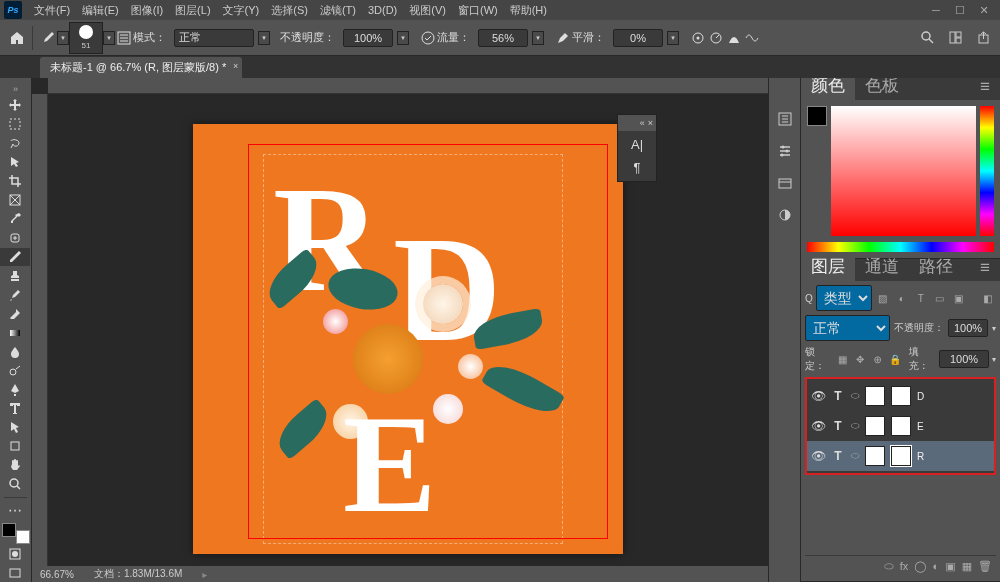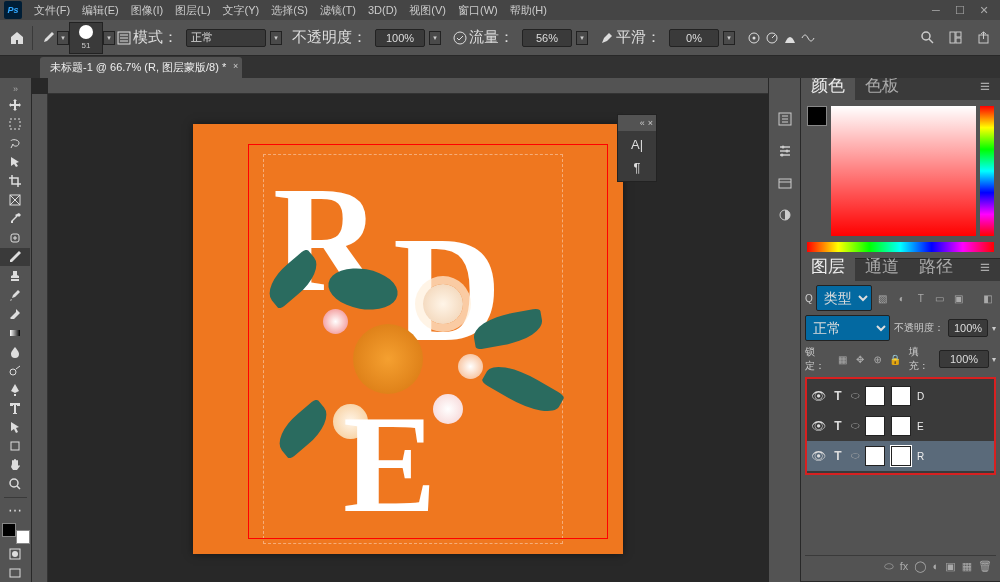--- a/index.html
+++ b/index.html
@@ -9,21 +9,21 @@
 
 .menubar { background: #454545; height: 20px; display: flex; align-items: center; padding: 0 4px; }
 .ps-logo { width: 18px; height: 18px; background: #001e36; color: #31a8ff; font-size: 9px; font-weight: bold; display: flex; align-items: center; justify-content: center; margin-right: 6px; border-radius: 2px; font-style: italic; }
 .menu-item { padding: 2px 6px; cursor: pointer; font-size: 11px; }
 .spacer { flex: 1; }
 .win-btn { width: 24px; height: 18px; display: flex; align-items: center; justify-content: center; cursor: pointer; color: #aaa; }
 
 
 .optbar { background: #535353; height: 36px; display: flex; align-items: center; padding: 0 8px; border-bottom: 1px solid #282828; }
 .opt-group { display: flex; align-items: center; margin-right: 10px; gap: 4px; }
-.opt-label { font-size: 15px; color: #ddd; margin-right: 4px; }
+.opt-label { font-size: 11px; color: #ddd; margin-right: 4px; }
 .opt-input { background: #3a3a3a; border: 1px solid #222; color: #ddd; font-size: 11px; padding: 2px 4px; width: 50px; text-align: center; border-radius: 2px; }
 .opt-dropdown { width: 12px; height: 14px; background: #4a4a4a; border: 1px solid #222; display: flex; align-items: center; justify-content: center; font-size: 7px; }
 .opt-sep { width: 1px; height: 24px; background: #3a3a3a; margin: 0 6px; }
 .opt-icon { width: 18px; height: 18px; display: flex; align-items: center; justify-content: center; color: #ccc; cursor: pointer; }
 .brush-preview { width: 34px; height: 32px; background: #3a3a3a; border: 1px solid #222; display: flex; flex-direction: column; align-items: center; justify-content: center; }
 .brush-dot { width: 14px; height: 14px; background: #fff; border-radius: 50%; }
 .brush-size { font-size: 8px; color: #ccc; margin-top: 2px; }
 .right-icons { margin-left: auto; display: flex; gap: 10px; }
 
 
@@ -405,20 +405,27 @@
         <div class="char-panel-head">
           <span>«</span>
           <span>×</span>
         </div>
         <div class="char-panel-body">
           <span>A|</span>
           <span>¶</span>
         </div>
       </div>
 
+      <div class="statusbar">
+        <span>66.67%</span>
+        <span>
+          <span>文档：</span><span>1.83M/13.6M</span>
+        </span>
+        <span class="status-sep">▸</span>
+      </div>
     </div>
 
     <div class="dock-col">
       <div class="dock-icon">
           <svg width="16" height="16" viewBox="0 0 16 16">
             <rect x="2" y="2" width="12" height="12" fill="none" stroke="#ccc"></rect>
             <path d="M5 5h6M5 8h6M5 11h6" stroke="#ccc"></path>
           </svg>
         </div>
       <div class="dock-icon">

